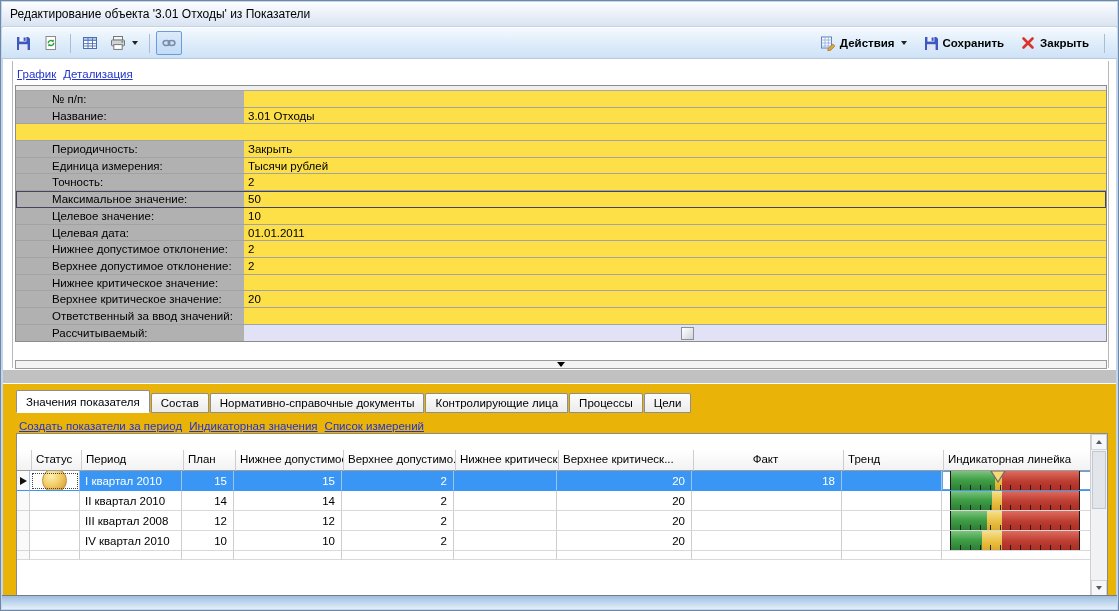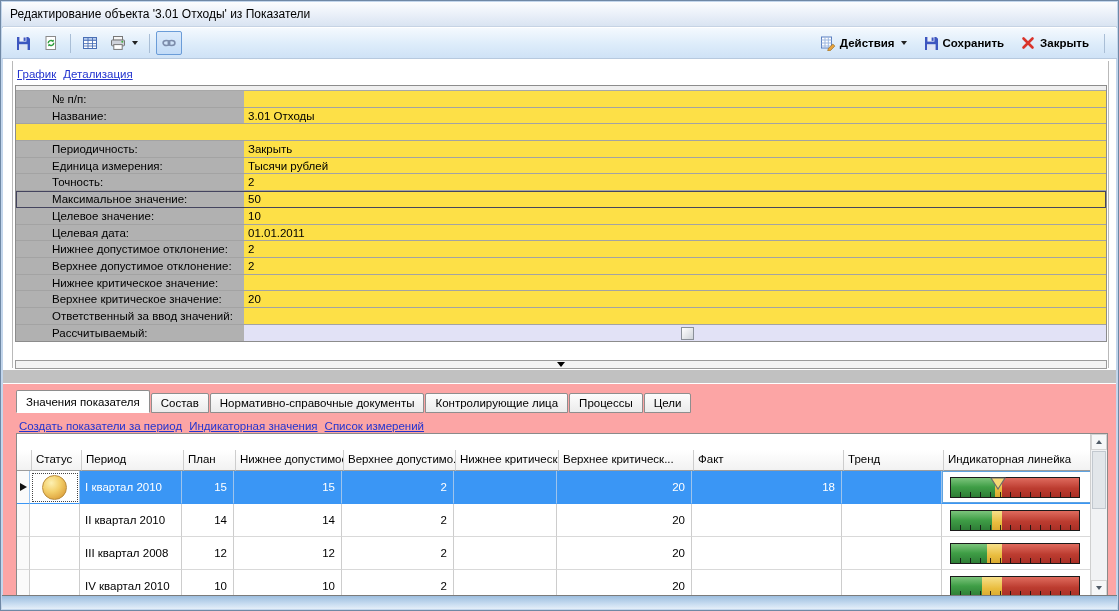--- a/index.html
+++ b/index.html
@@ -48,35 +48,35 @@
 
   
   .collapse-strip { position:absolute; left:14px; top:359px; width:1092px; height:9px; background:#f4f4f4;
     border:1px solid #9b9b9b; display:flex; align-items:center; justify-content:center; }
   .collapse-arrow { width:0; height:0; border-left:4px solid transparent; border-right:4px solid transparent;
     border-top:5px solid #000; }
 
   .gray-band { position:absolute; left:2px; right:2px; top:369px; height:13px; background:#c1c1c1; }
 
   
-  .tabpanel { position:absolute; left:2px; right:2px; top:382px; height:214px; background:#fca5a5; border-top:1px solid #fff; }
+  .tabpanel { position:absolute; left:2px; right:2px; top:382px; height:214px; background:#eab308; border-top:1px solid #fff; }
   .tabs { position:absolute; left:13px; top:6px; display:flex; align-items:flex-end; font-size:11.5px; }
   .tab { border:1px solid #8e8e8e; border-radius:2px 2px 0 0; padding:3px 9px 3px; margin-right:1px;
     background:linear-gradient(#fdfdfd,#ebebeb); height:20px; white-space:nowrap; }
   .tab.active { background:#fff; height:23px; padding-top:5px; border-bottom-color:#fff; position:relative; z-index:2; }
   .grid-links { position:absolute; left:16px; top:32px; }
 
   
   .tbl { position:absolute; left:13px; top:49px; width:1092px; height:164px; border:1px solid #8a8a8a;
     background:#fff; overflow:hidden; }
   .trow { display:flex; width:1090px; }
   .cell { border-right:1px solid #cdcdcd; overflow:hidden; white-space:nowrap; flex-shrink:0; }
   .thead .cell { height:21px; background:linear-gradient(#ffffff,#f2f2f2); border-bottom:1px solid #9c9c9c;
     font-size:11.5px; padding:3px 10px 0 4px;margin-top:16px; }
-  .trow.data .cell { height:33px; font-size:11.5px; display:flex; align-items:center; border-bottom:1px solid #d9d9d9; }
+  .trow.data .cell { height:20px; font-size:11.5px; display:flex; align-items:center; border-bottom:1px solid #d9d9d9; }
   .trow.data.selected .cell { background:#3a96f5; color:#fff; border-bottom-color:#3a96f5; border-right-color:#9ec4ec; }
   .cell.num { justify-content:flex-end; padding-right:6px; }
   .cell.txt { padding-left:5px; }
   .cell.selcol { background:#fafafa; justify-content:center; }
   .trow.data.selected .cell.selcol { background:#fafafa; }
   .row-arrow { width:0; height:0; border-left:7px solid #111; border-top:4.5px solid transparent;
     border-bottom:4.5px solid transparent; }
   .cell.statuscell { justify-content:center; }
   .trow.data.selected .cell.statuscell { background:#fff; outline:1px dotted #444; outline-offset:-3px; }
   .status-dot { width:25px; height:25px; border-radius:50%; border:1px solid #b98c3c;
@@ -284,21 +284,21 @@
       <div id="tbl-inner">
           <div class="trow thead">
             <div class="cell" style="width: 13px;"></div>
             <div class="cell" style="width: 50px;">Статус</div>
             <div class="cell" style="width: 102px;">Период</div>
             <div class="cell" style="width: 52px;">План</div>
             <div class="cell" style="width: 108px;">Нижнее допустимое...</div>
             <div class="cell" style="width: 112px;">Верхнее допустимо...</div>
             <div class="cell" style="width: 103px;">Нижнее критическо...</div>
             <div class="cell" style="width: 135px;">Верхнее критическ...</div>
-            <div class="cell" style="width: 150px;">Факт</div>
+            <div class="cell" style="width: 150px; text-align: center;">Факт</div>
             <div class="cell" style="width: 100px;">Тренд</div>
             <div class="cell" style="width: 165px;">Индикаторная линейка</div>
           </div>
           <div class="trow data selected">
             <div class="cell selcol" style="width: 13px;">
               <div class="row-arrow"></div>
             </div>
             <div class="cell statuscell" style="width: 50px;">
               <div class="status-dot"></div>
             </div>

